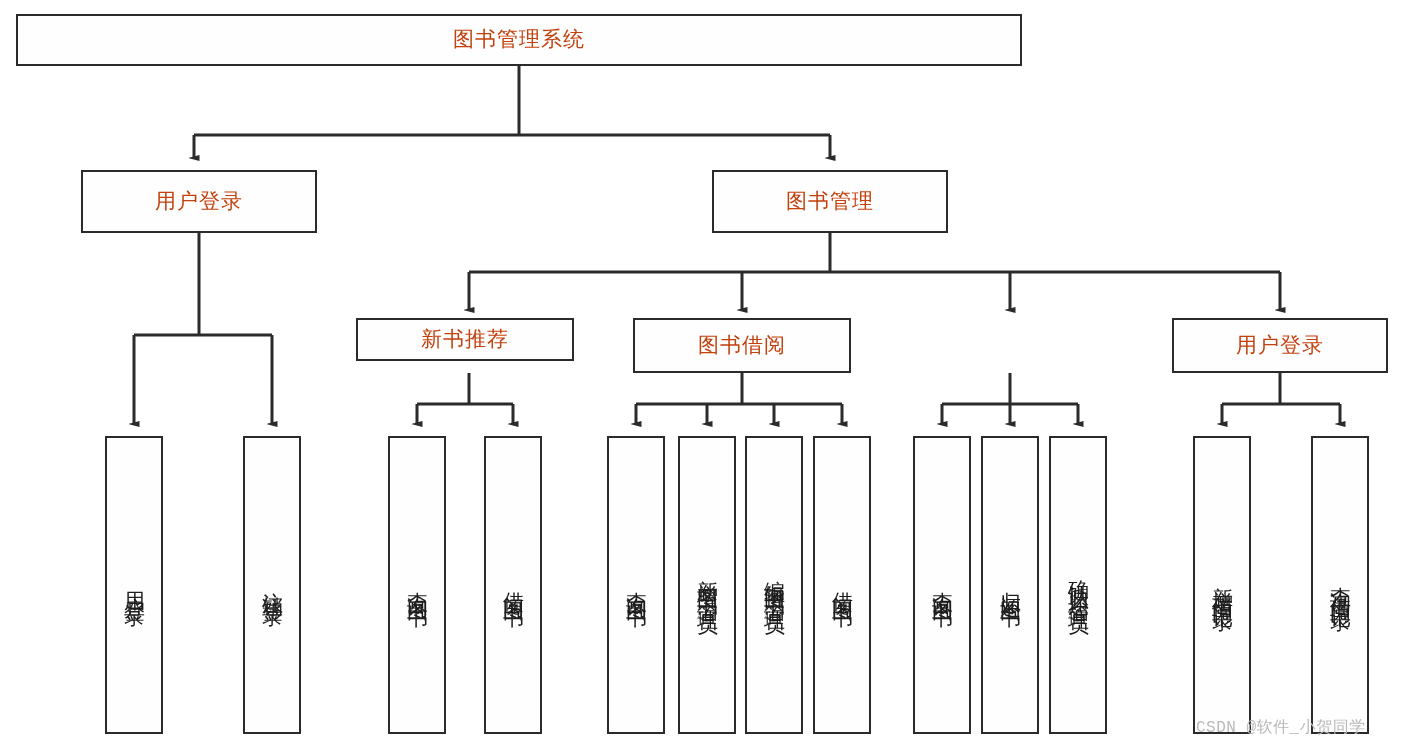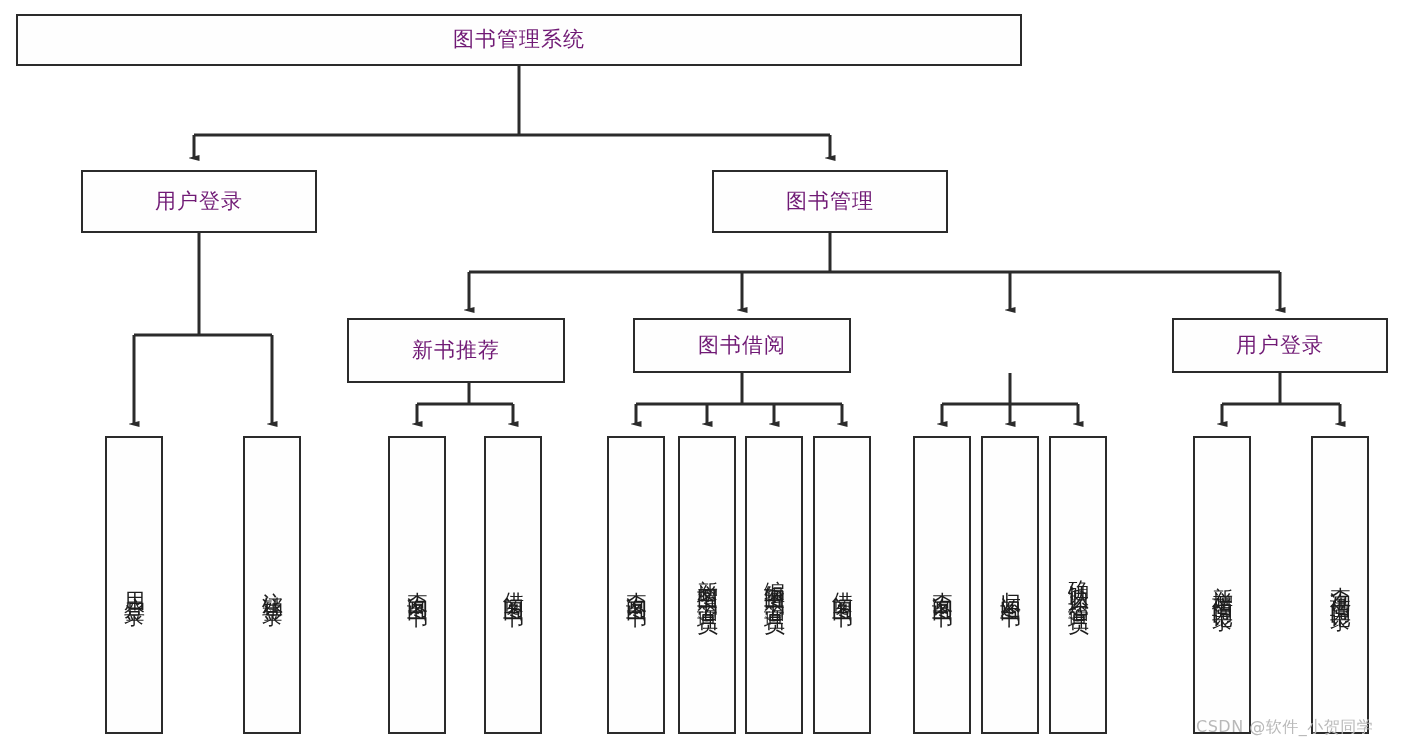--- a/index.html
+++ b/index.html
@@ -31,41 +31,42 @@
     box-sizing: border-box;
     background: #fefefe;
     border: 2.5px solid #2b2b2b;
     display: flex;
     align-items: center;
     justify-content: center;
     overflow: hidden;
   }
   .node-label-h {
     font-size: 21px;
-    color: #701a75;
+    color: #c2410c;
     letter-spacing: 1px;
     line-height: 1.1;
     white-space: nowrap;
   }
   .node-label-v {
     font-size: 21px;
     color: #1d1d1d;
     writing-mode: vertical-rl;
     text-orientation: upright;
     letter-spacing: 5px;
     line-height: 1.1;
     white-space: nowrap;
     text-align: center;
   }
   .watermark {
     position: absolute;
     font-size: 16px;
     color: #b9b9b9;
     white-space: nowrap;
     letter-spacing: 0.5px;
+    font-family: Liberation Mono, monospace;
   }
 </style>
 </head>
 <body>
 
 <div id="diagram-root">
 
   <svg class="diagram-canvas" viewBox="0 0 1405 747">
     <defs>
       <marker id="arrowhead" markerWidth="10" markerHeight="11" refX="3" refY="5.5" orient="auto" markerUnits="userSpaceOnUse">
@@ -124,21 +125,21 @@
   </div>
 
   <div class="node-box" style="left:81px; top:170px; width:236px; height:63px;">
     <span class="node-label-h">用户登录</span>
   </div>
 
   <div class="node-box" style="left:712px; top:170px; width:236px; height:63px;">
     <span class="node-label-h">图书管理</span>
   </div>
 
-  <div class="node-box" style="left:347px; top:318px; width:218px; height:65px;">
+  <div class="node-box" style="left:356px; top:318px; width:218px; height:43px;">
     <span class="node-label-h">新书推荐</span>
   </div>
 
   <div class="node-box" style="left:633px; top:318px; width:218px; height:55px;">
     <span class="node-label-h">图书借阅</span>
   </div>
 
 
   <div class="node-box" style="left:1172px; top:318px; width:216px; height:55px;">
     <span class="node-label-h">用户登录</span>

